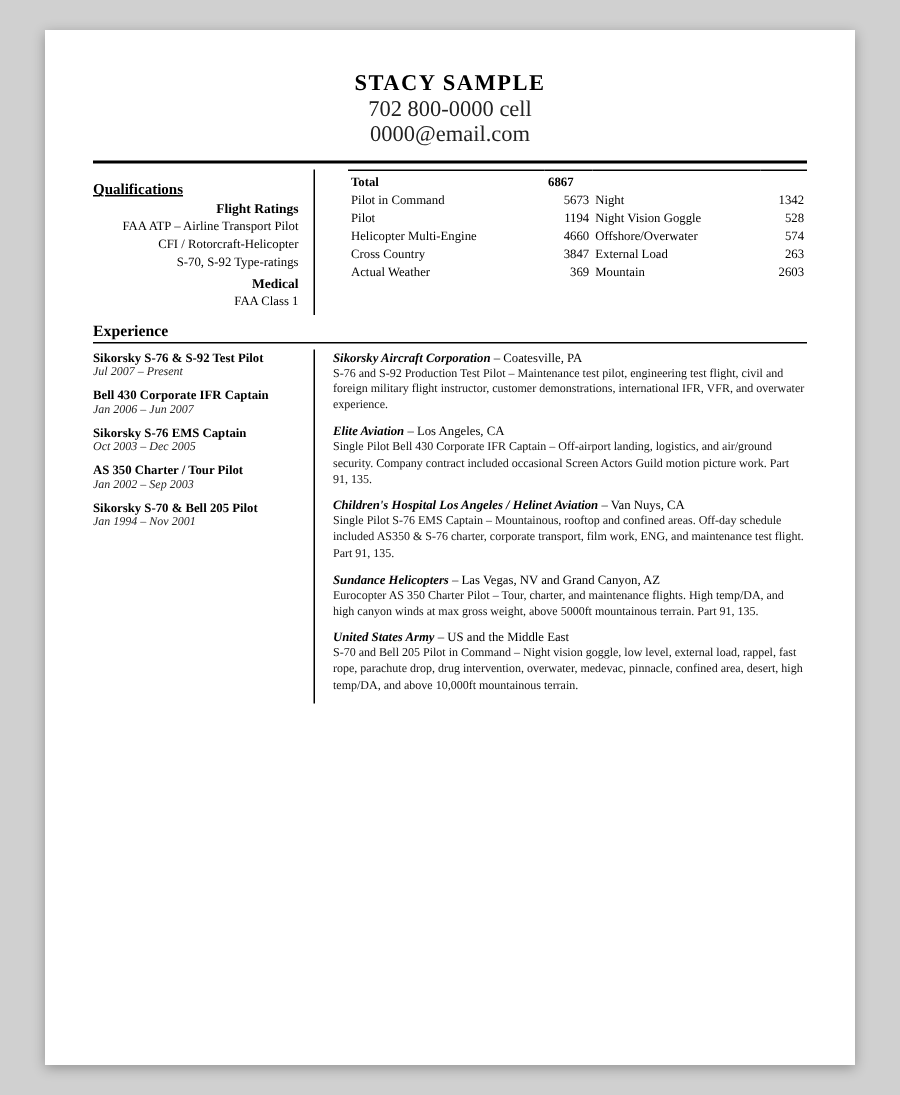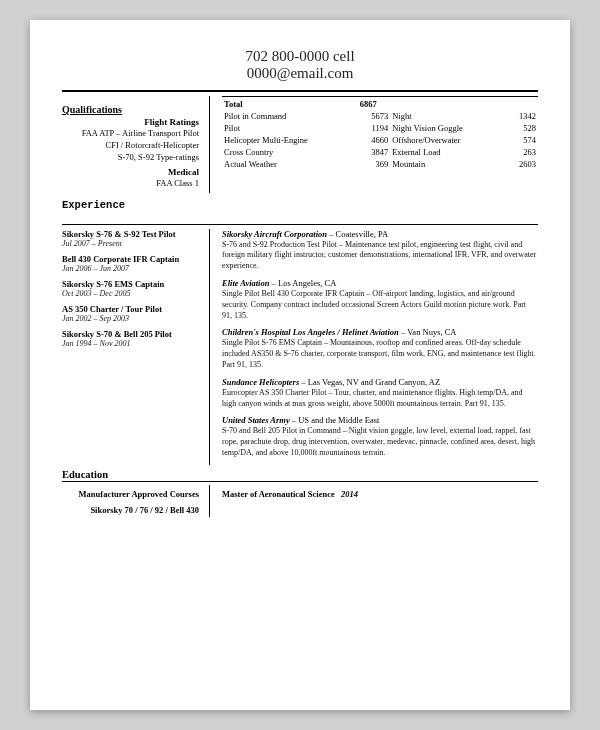--- a/index.html
+++ b/index.html
@@ -32,21 +32,21 @@
       font-size: 15px;
       color: #222;
     }
     .top-divider {
       border: none;
       border-top: 2px solid #000;
       margin: 4px 0;
     }
     .main-layout {
       display: flex;
-      gap: 0;
+      gap: 10px;
     }
     .left-col {
       width: 148px;
       min-width: 148px;
       padding-right: 10px;
       border-right: 1.5px solid #000;
     }
     .right-col {
       flex: 1;
       padding-left: 12px;
@@ -95,22 +95,21 @@
       border-top: 1px solid #000;
       padding-top: 2px;
     }
     
     .exp-section { margin-top: 6px; }
     .exp-section-title {
       font-size: 10.5px;
       font-weight: bold;
       border-bottom: 1.5px solid #000;
       margin-bottom: 4px;
-      padding-bottom: 13px;
-      font-family: Liberation Mono, monospace;
+      padding-bottom: 1px;
     }
     .exp-layout {
       display: flex;
       gap: 0;
     }
     .exp-left {
       width: 148px;
       min-width: 148px;
       padding-right: 10px;
       border-right: 1.5px solid #000;
@@ -182,20 +181,21 @@
       font-style: italic;
       margin-left: 4px;
     }
   </style>
 </head>
 <body>
 
 <div class="page">
 
   <div class="header">
+    <div class="header-name">STACY SAMPLE</div>
     <div class="header-contact">702 800-0000 cell</div>
     <div class="header-contact">0000@email.com</div>
   </div>
   <hr class="top-divider">
 
   <div class="main-layout">
     <div class="left-col">
       <div class="left-section-title">Qualifications</div>
 
       <div class="qual-block">
@@ -307,29 +307,14 @@
           <div class="exp-company">
             <strong>United States Army</strong>
             <span> – <span>US and the Middle East</span></span>
           </div>
           <div class="exp-desc">S-70 and Bell 205 Pilot in Command – Night vision goggle, low level, external load, rappel, fast rope, parachute drop, drug intervention, overwater, medevac, pinnacle, confined area, desert, high temp/DA, and above 10,000ft mountainous terrain.</div>
         </div>
       </div>
     </div>
   </div>
 
-  <div class="edu-section">
-    <div class="edu-section-title">Education</div>
-    <div class="edu-layout">
-      <div class="edu-left">
-        <div class="edu-item">Manufacturer Approved Courses</div>
-        <div class="edu-item">Sikorsky 70 / 76 / 92 / Bell 430</div>
-      </div>
-      <div class="edu-right">
-        <div class="edu-degree">
-          <span>Master of Aeronautical Science</span>
-          <span class="edu-year">2014</span>
-        </div>
-      </div>
-    </div>
-  </div>
 
 </div>
 
 </body></html>

